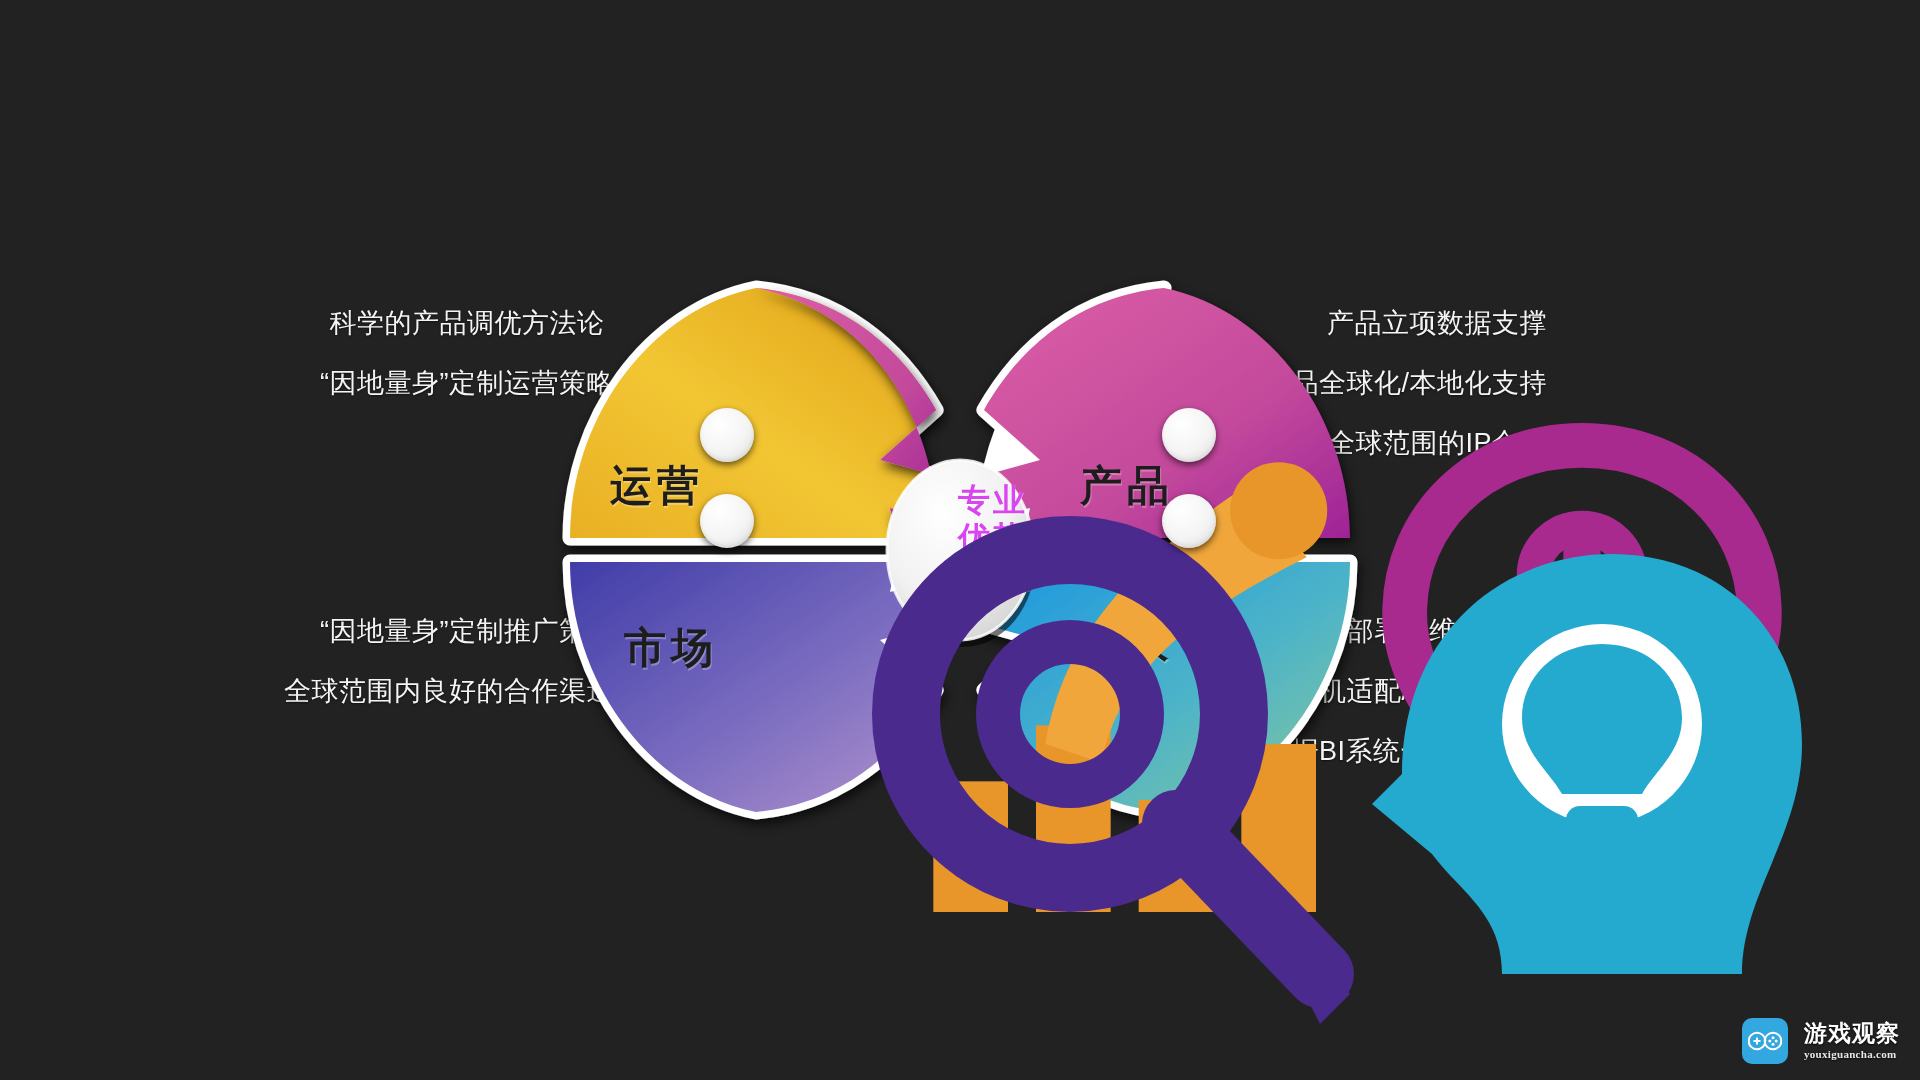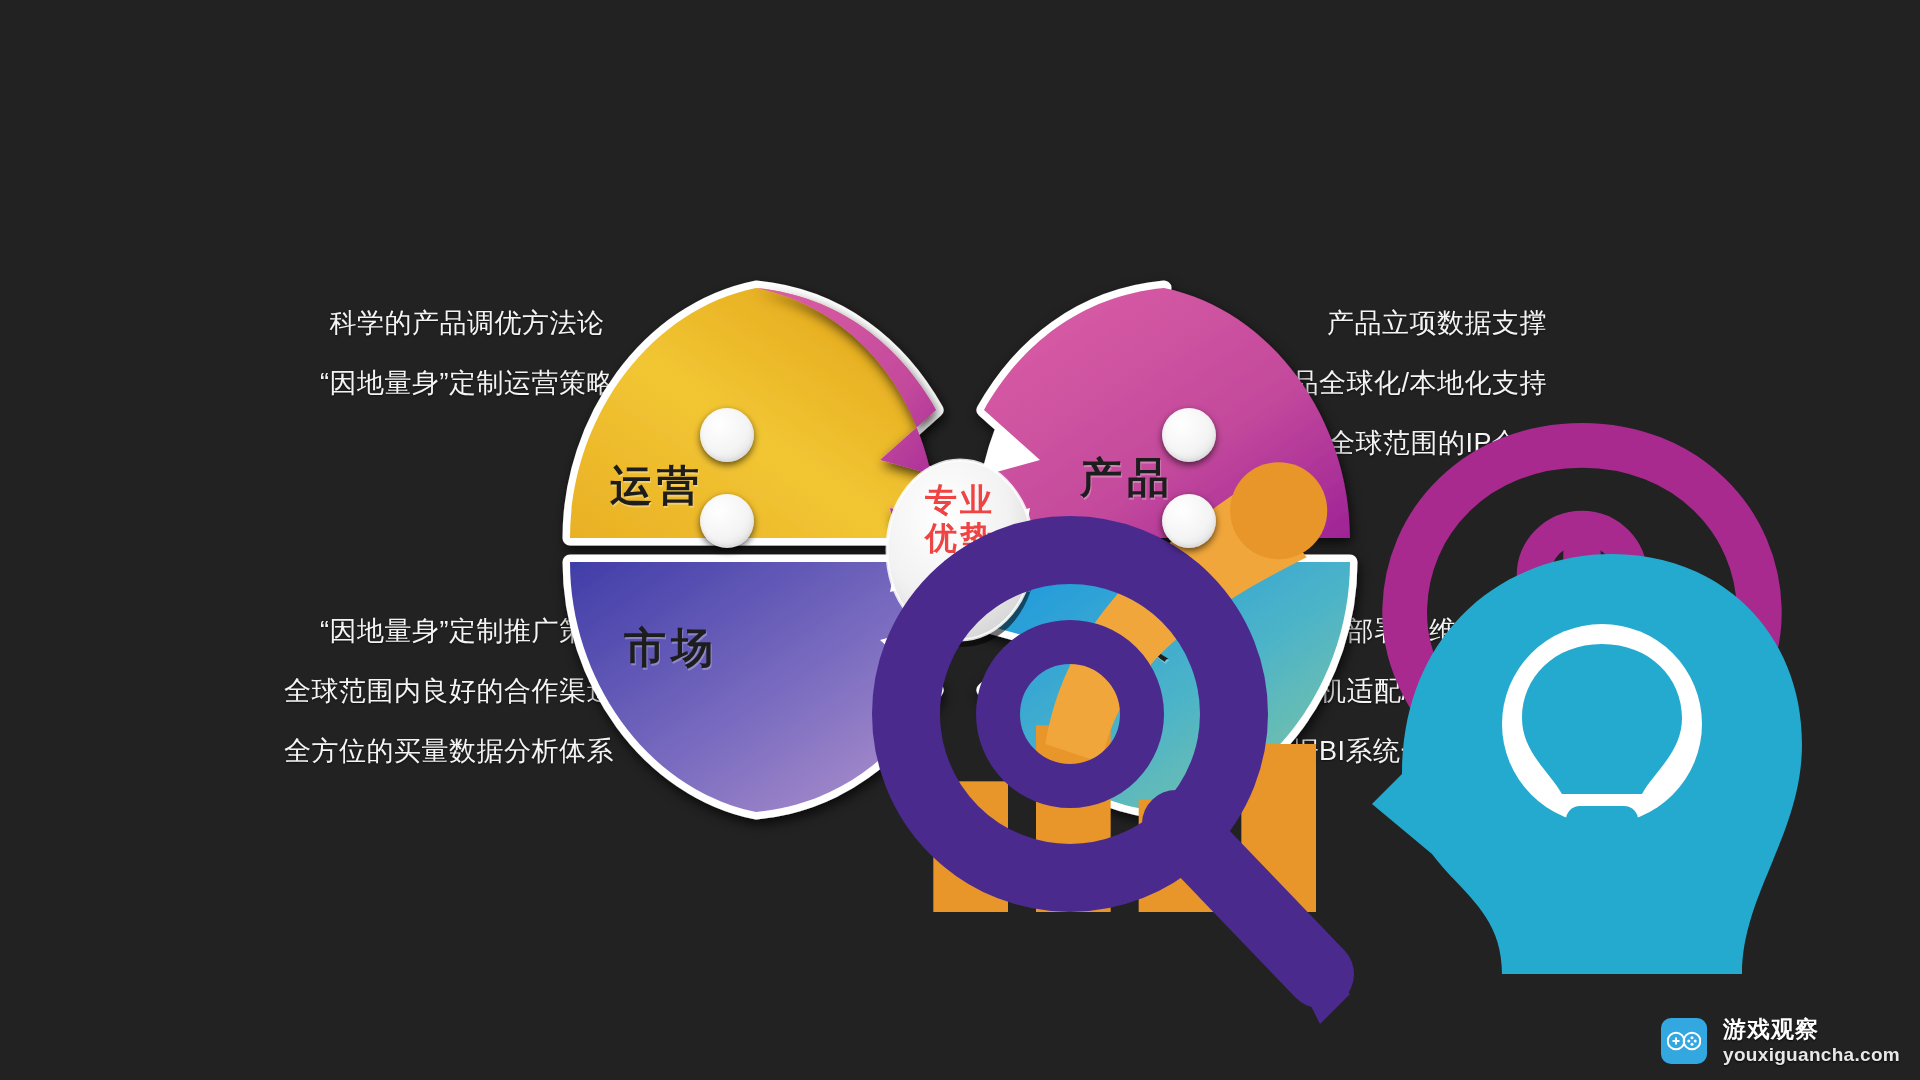--- a/index.html
+++ b/index.html
@@ -80,34 +80,34 @@
     position: absolute;
     font-size: 42px;
     font-weight: 700;
     color: #1d1d1d;
     letter-spacing: 5px;
     text-shadow: 1px 2px 0 rgba(255,255,255,0.28);
     pointer-events: none;
     white-space: nowrap;
   }
   #label-operations { left: 70px;  top: 188px; text-align: center; }
-  #label-product    { left: 540px; top: 180px; }
+  #label-product    { left: 540px; top: 188px; }
   #label-market     { left: 84px;  top: 350px; }
   #label-technology { left: 540px; top: 350px; }
 
   
   #center-text {
     position: absolute;
     left: 352px;
     top: 212px;
     width: 136px;
-    text-align: center;
+    text-align: right;
     font-size: 32px;
     font-weight: 700;
-    color: #ef4444;
+    color: #d946ef;
     line-height: 1.18;
     letter-spacing: 3px;
     text-shadow: 0 1px 0 rgba(255,255,255,0.8);
     pointer-events: none;
   }
   #center-text .cl { display: block; }
 
   
   .icon-badge {
     position: absolute;
@@ -152,41 +152,41 @@
   }
   #watermark-cn {
     color: #ffffff;
     font-size: 23px;
     font-weight: 700;
     letter-spacing: 1px;
     text-shadow: 0 1px 2px rgba(0,0,0,0.8);
   }
   #watermark-en {
     color: #e8e8e8;
-    font-size: 19px;
+    font-size: 11px;
     font-weight: 700;
     letter-spacing: 0.3px;
     margin-top: 4px;
     text-shadow: 0 1px 2px rgba(0,0,0,0.8);
+    font-family: Liberation Serif, serif;
   }
 </style>
 </head>
 <body>
 
 <div id="stage">
 
   <div class="text-block" id="text-operations">
     <div class="line">科学的产品调优方法论</div>
     <div class="line">“因地量身”定制运营策略</div>
   </div>
 
   <div class="text-block" id="text-market">
     <div class="line">“因地量身”定制推广策略</div>
     <div class="line">全球范围内良好的合作渠道</div>
-    <div class="line">全方位的买量数据分析体系</div>
   </div>
 
   <div class="text-block" id="text-product">
     <div class="line">产品立项数据支撑</div>
     <div class="line">产品全球化/本地化支持</div>
     <div class="line">全球范围的IP合作</div>
   </div>
 
   <div class="text-block" id="text-technology">
     <div class="line">服务器部署运维</div>

